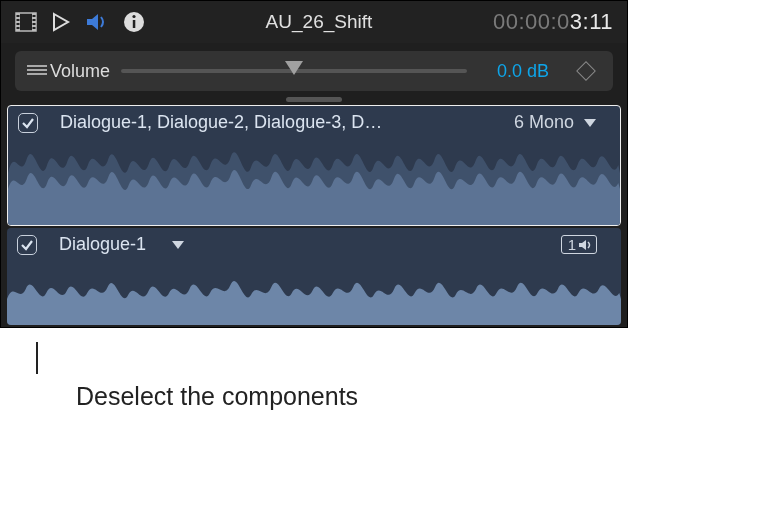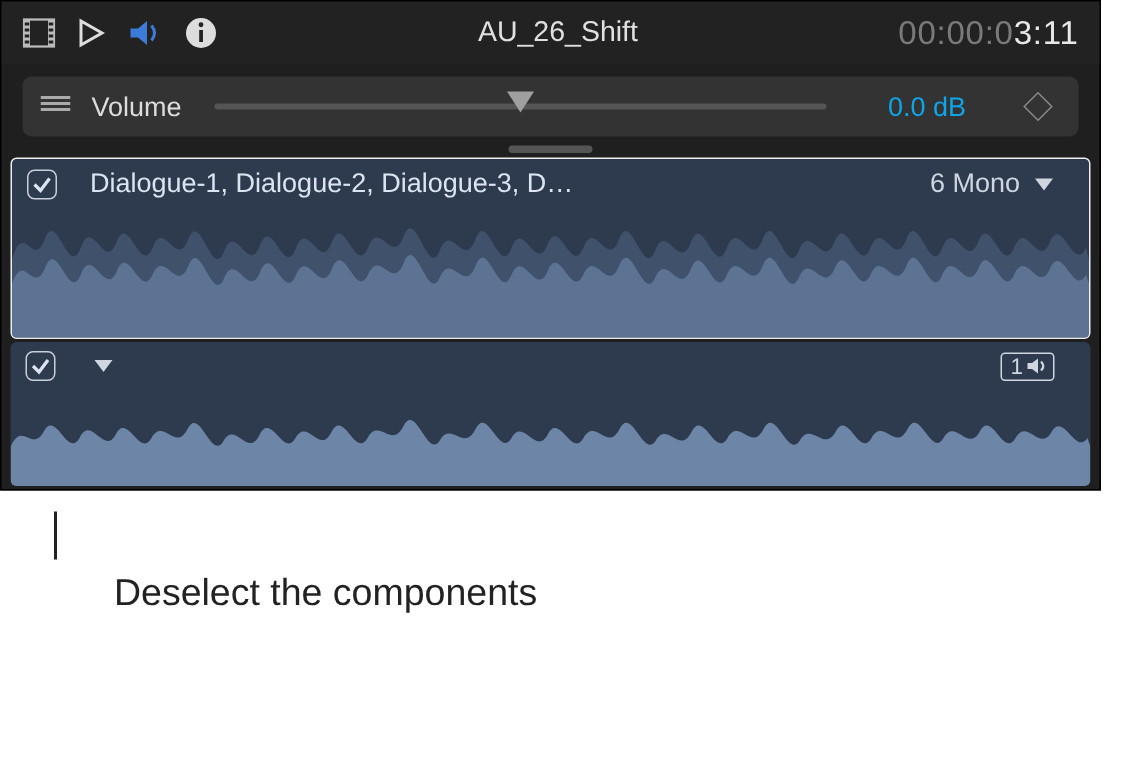--- a/index.html
+++ b/index.html
@@ -7,21 +7,21 @@
       width: 758px;
       height: 512px;
       background: #fff;
       font-family: -apple-system, "Helvetica Neue", Arial, sans-serif;
       font-size: 15px;
       color: #ccc;
       overflow: hidden;
     }
     .panel {
       background: #1f1f1f;
-      width: 734px;
+      width: 628px;
       margin: 0;
       border: 1px solid #000;
       overflow: hidden;
     }
     .topbar {
       display: flex;
       align-items: center;
       height: 42px;
       padding: 0 14px;
       gap: 14px;
@@ -34,21 +34,21 @@
     .timecode .bright { color: #e8e8e8; }
 
     .volume-row {
       display: flex;
       align-items: center;
       background: #333333;
       margin: 8px 14px 6px 14px;
       border-radius: 6px;
       height: 40px;
       padding: 0 12px;
-      gap: 14px;
+      gap: 3px;
     }
     .vol-label { color: #ddd; font-size: 18px; }
     .slider-track {
       flex: 1;
       height: 4px;
       background: #555;
       border-radius: 2px;
       position: relative;
       margin: 0 8px;
     }
@@ -248,20 +248,21 @@
     </div>
   </div>
 
   <div class="component comp2">
     <div class="comp-header">
       <span class="checkbox">
         <svg width="14" height="14">
             <polyline points="2,7 6,11 12,3" fill="none" stroke="#dbe4f0" stroke-width="2.2"></polyline>
           </svg>
       </span>
+      <span class="comp-label">Dialogue-1</span>
       <span class="chev"></span>
       <span class="channel-badge">
         <span>1</span>
         <svg width="14" height="12">
             <polygon points="1,4 4,4 8,1 8,11 4,8 1,8" fill="#cfd6e0"></polygon>
             <path d="M10 3 Q13 6 10 9" fill="none" stroke="#cfd6e0" stroke-width="1.5"></path>
           </svg>
       </span>
     </div>
     <div class="waveform">

